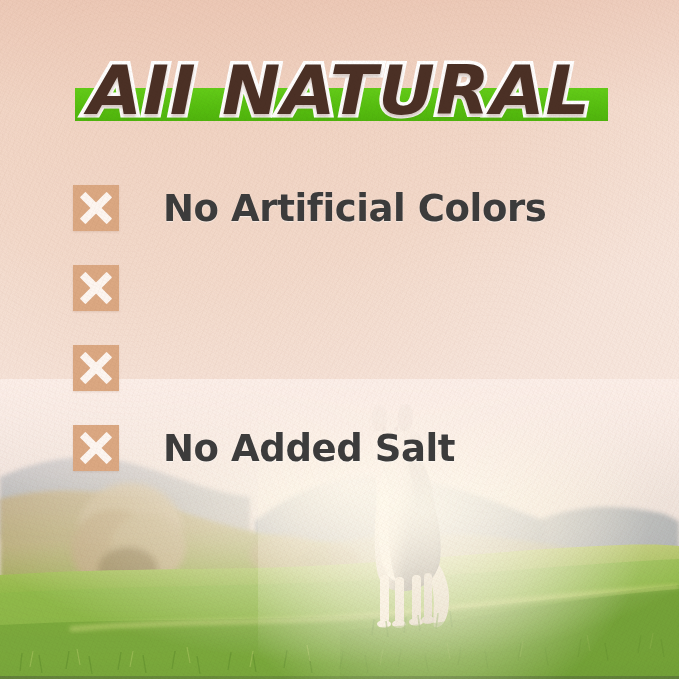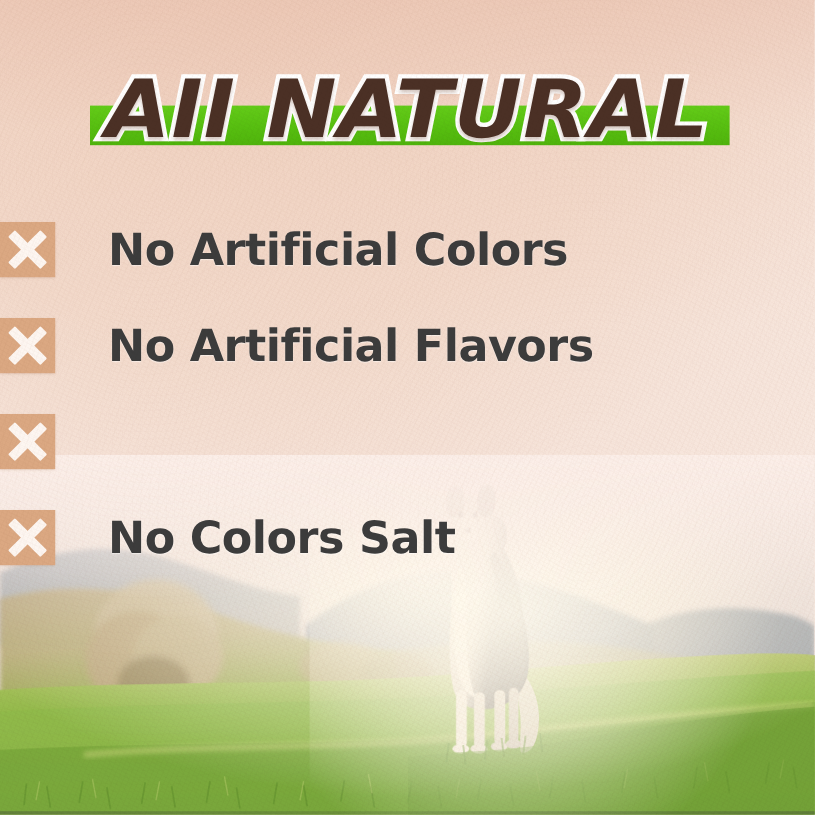--- a/index.html
+++ b/index.html
@@ -124,20 +124,21 @@
   
   .claims {
     position: absolute;
     left: 0; right: 0;
     top: 168px;
   }
   .claim-row {
     display: flex;
     align-items: center;
     height: 80px;
+    padding-left: 73px;
   }
   .claim-icon {
     flex: 0 0 auto;
     width: 46px;
     height: 46px;
     position: relative;
     background: #dba882;
     box-shadow: 0 1px 2px rgba(150,100,75,.18);
   }
   .claim-icon::before,
@@ -358,28 +359,27 @@
 
   <div class="claims">
 
     <div class="claim-row">
       <span class="claim-icon"></span>
       <span class="claim-label">No Artificial Colors</span>
     </div>
 
     <div class="claim-row">
       <span class="claim-icon"></span>
-      <span class="claim-label">No Artificial Flavors</span>
     </div>
 
     <div class="claim-row">
       <span class="claim-icon"></span>
     </div>
 
     <div class="claim-row">
       <span class="claim-icon"></span>
-      <span class="claim-label">No Colors Salt</span>
+      <span class="claim-label">No Added Salt</span>
     </div>
 
   </div>
 
   <div class="bg-texture"></div>
 </div>
 
 </body></html>

